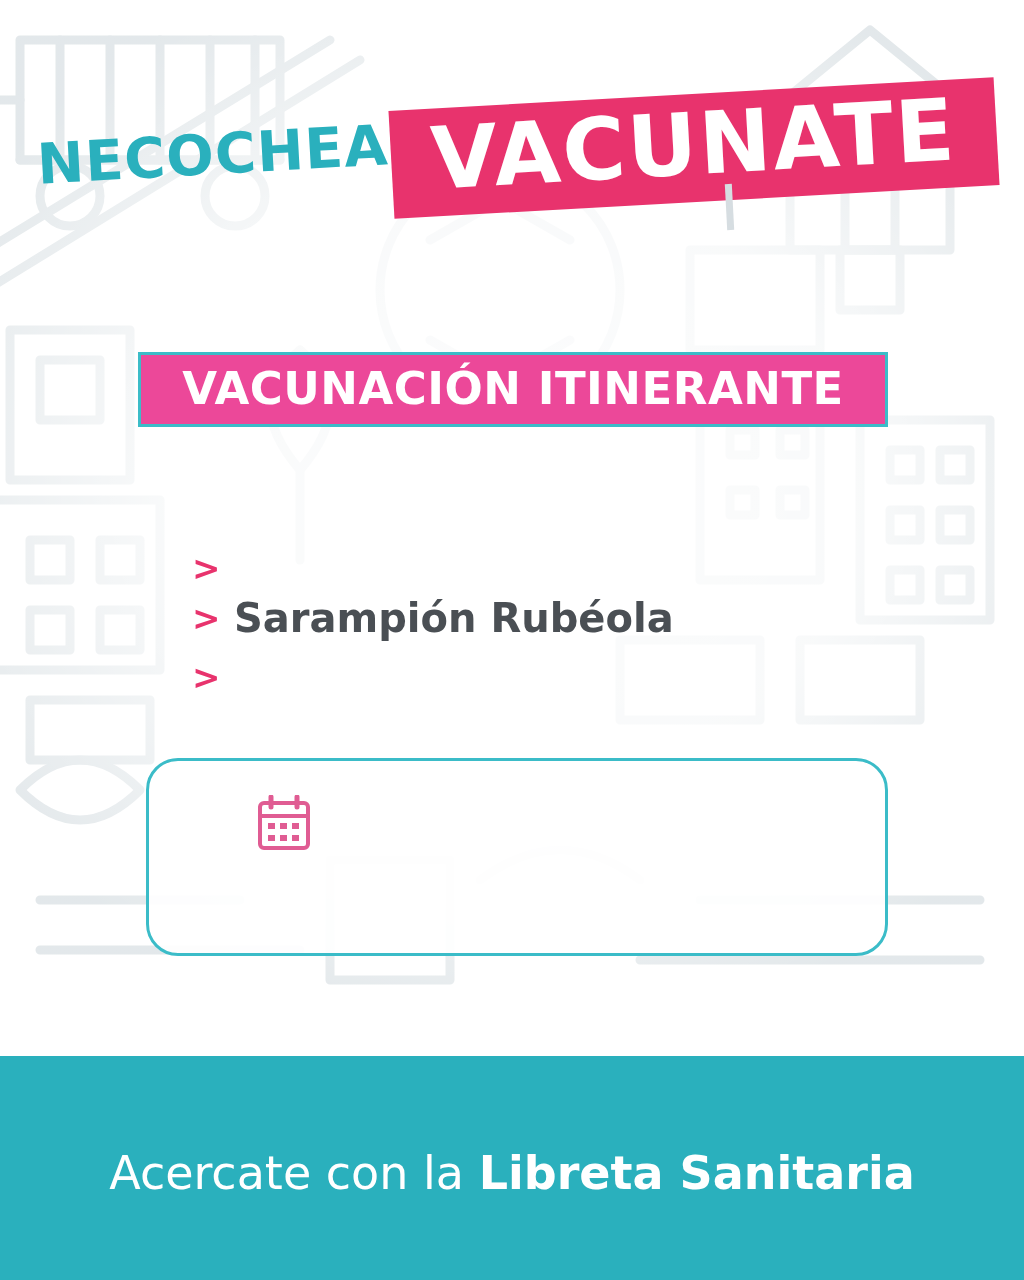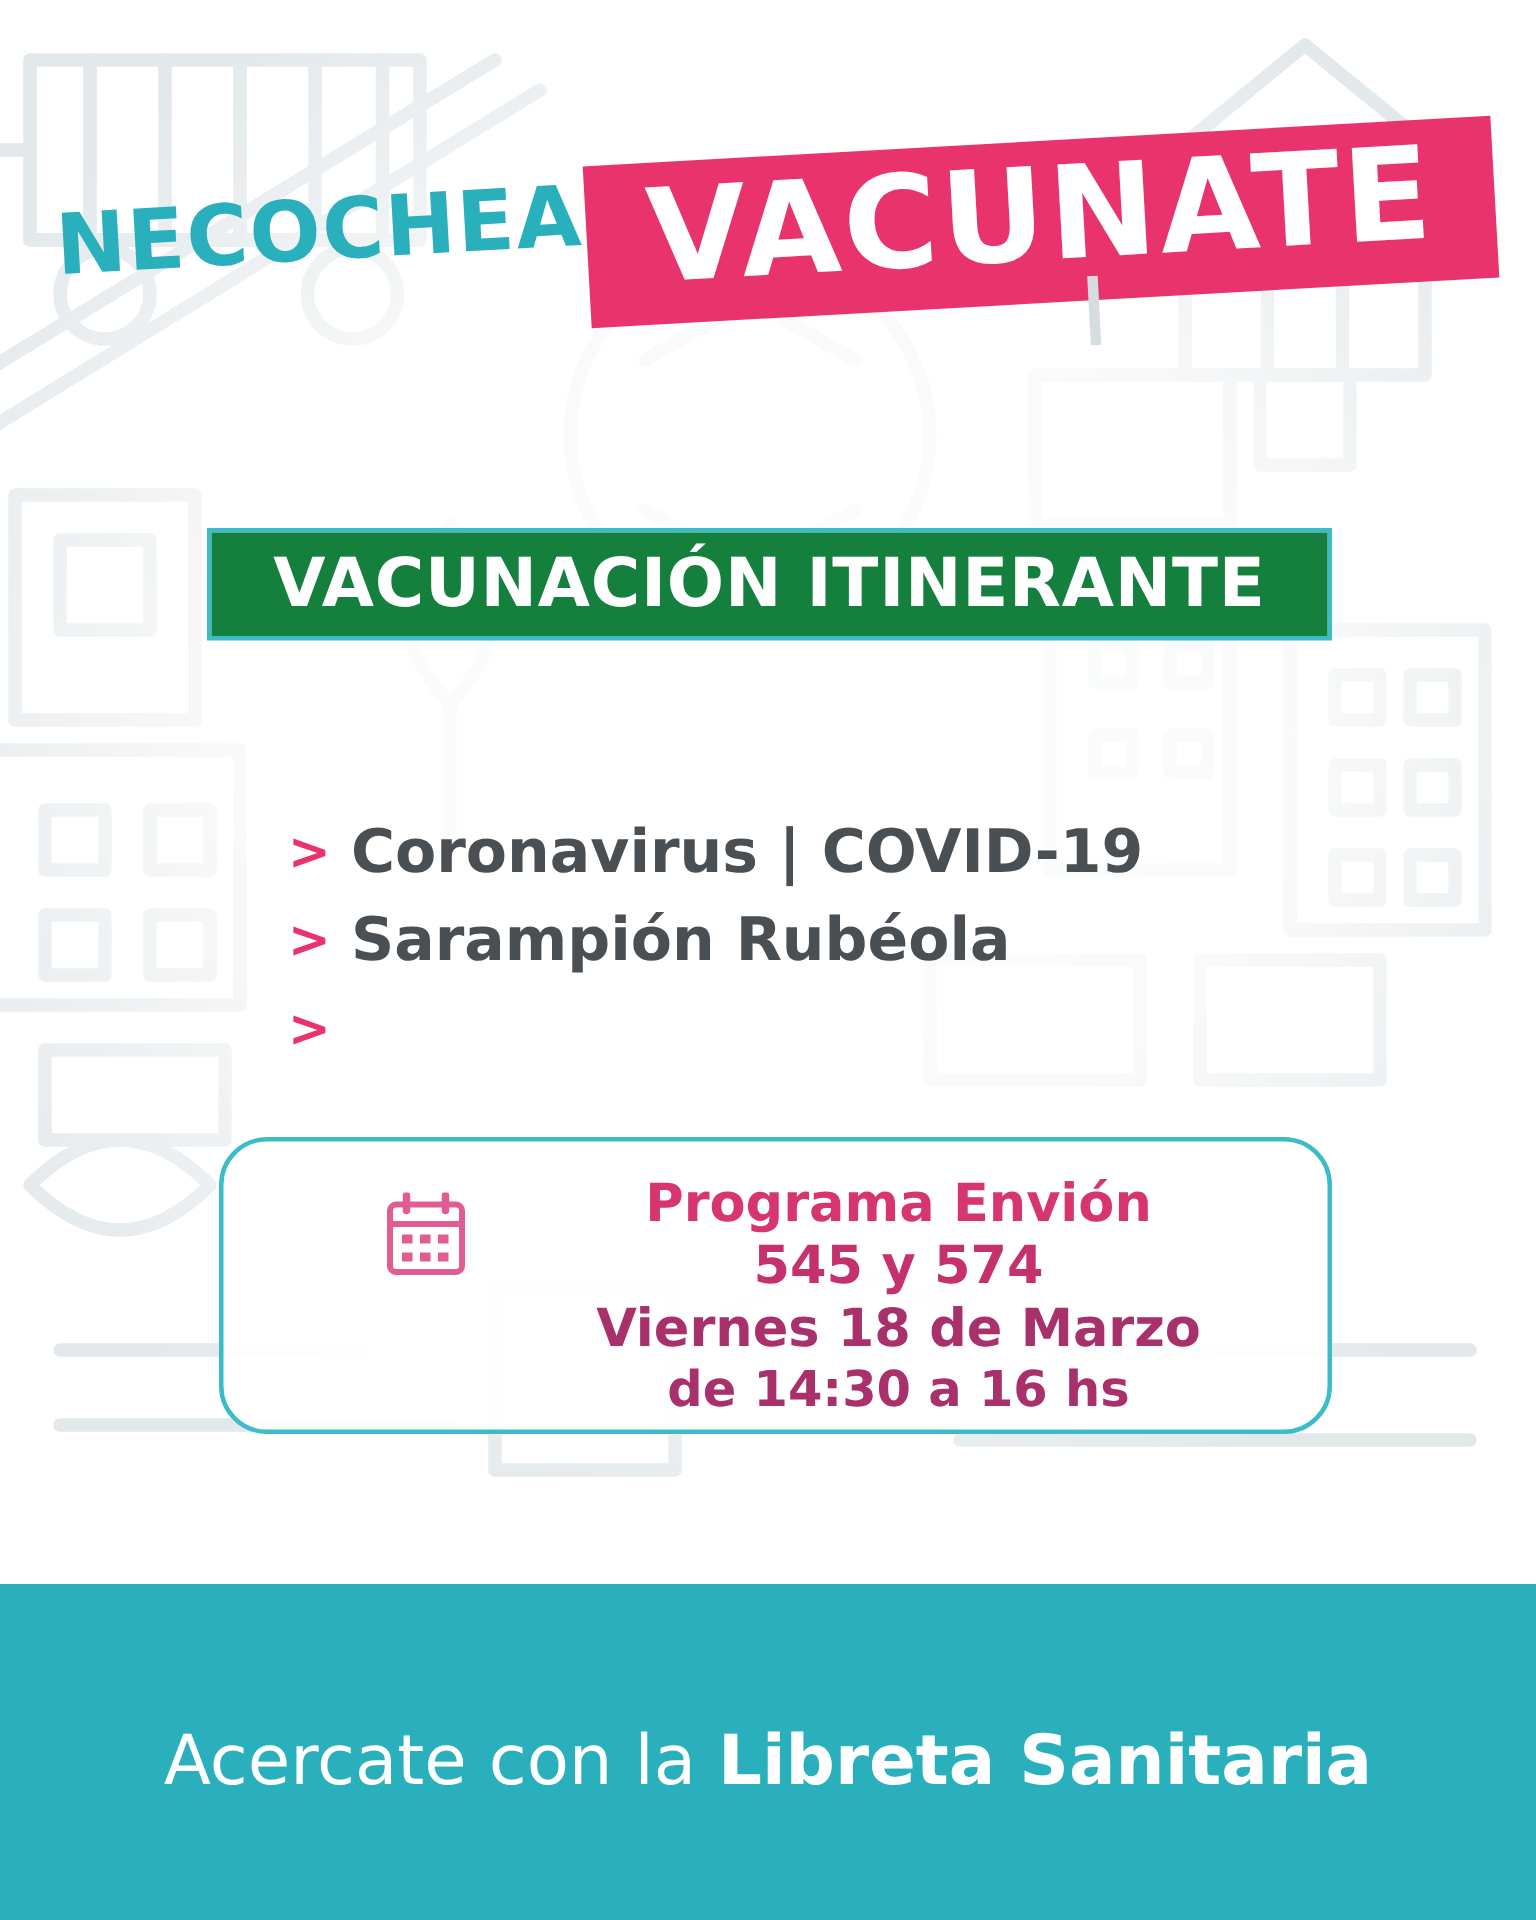--- a/index.html
+++ b/index.html
@@ -99,21 +99,21 @@
   .title-block {
     position: absolute;
     left: 138px;
     top: 352px;
     width: 750px;
     border: 3px solid #3bbcc8;
     background: #ffffff;
     box-sizing: border-box;
   }
   .title-main {
-    background: #15803d;
+    background: #ec4899;
     color: #ffffff;
     font-family: "DejaVu Sans", sans-serif;
     font-weight: bold;
     font-size: 45px;
     letter-spacing: 0.5px;
     text-align: center;
     padding: 10px 0 12px 0;
     line-height: 1.05;
   }
   .title-sub {
@@ -300,21 +300,20 @@
     <div class="tick"></div>
   </div>
 
   <div class="title-block">
     <div class="title-main">VACUNACIÓN ITINERANTE</div>
   </div>
 
   <div class="bullets">
     <div class="bullet-row">
       <span class="chev">&gt;</span>
-      <span class="bullet-text">Coronavirus | COVID-19</span>
     </div>
     <div class="bullet-row">
       <span class="chev">&gt;</span>
       <span class="bullet-text">Sarampión Rubéola</span>
     </div>
     <div class="bullet-row">
       <span class="chev">&gt;</span>
     </div>
   </div>
 
@@ -326,26 +325,20 @@
         <line x1="14" y1="2" x2="14" y2="12" stroke="#e05c93" stroke-width="5" stroke-linecap="round"></line>
         <line x1="40" y1="2" x2="40" y2="12" stroke="#e05c93" stroke-width="5" stroke-linecap="round"></line>
         <rect x="11" y="28" width="7" height="6" fill="#e05c93"></rect>
         <rect x="23" y="28" width="7" height="6" fill="#e05c93"></rect>
         <rect x="35" y="28" width="7" height="6" fill="#e05c93"></rect>
         <rect x="11" y="40" width="7" height="6" fill="#e05c93"></rect>
         <rect x="23" y="40" width="7" height="6" fill="#e05c93"></rect>
         <rect x="35" y="40" width="7" height="6" fill="#e05c93"></rect>
       </svg>
     </div>
-    <div class="info-text">
-      <div class="info-line1">Programa Envión</div>
-      <div class="info-line2">545 y 574</div>
-      <div class="info-line3">Viernes 18 de Marzo</div>
-      <div class="info-line4">de 14:30 a 16 hs</div>
-    </div>
   </div>
 
   <div class="footer">
     <div class="footer-text">
       <span class="light">Acercate con la </span><span class="strong">Libreta Sanitaria</span>
     </div>
   </div>
 
 </div>
 

